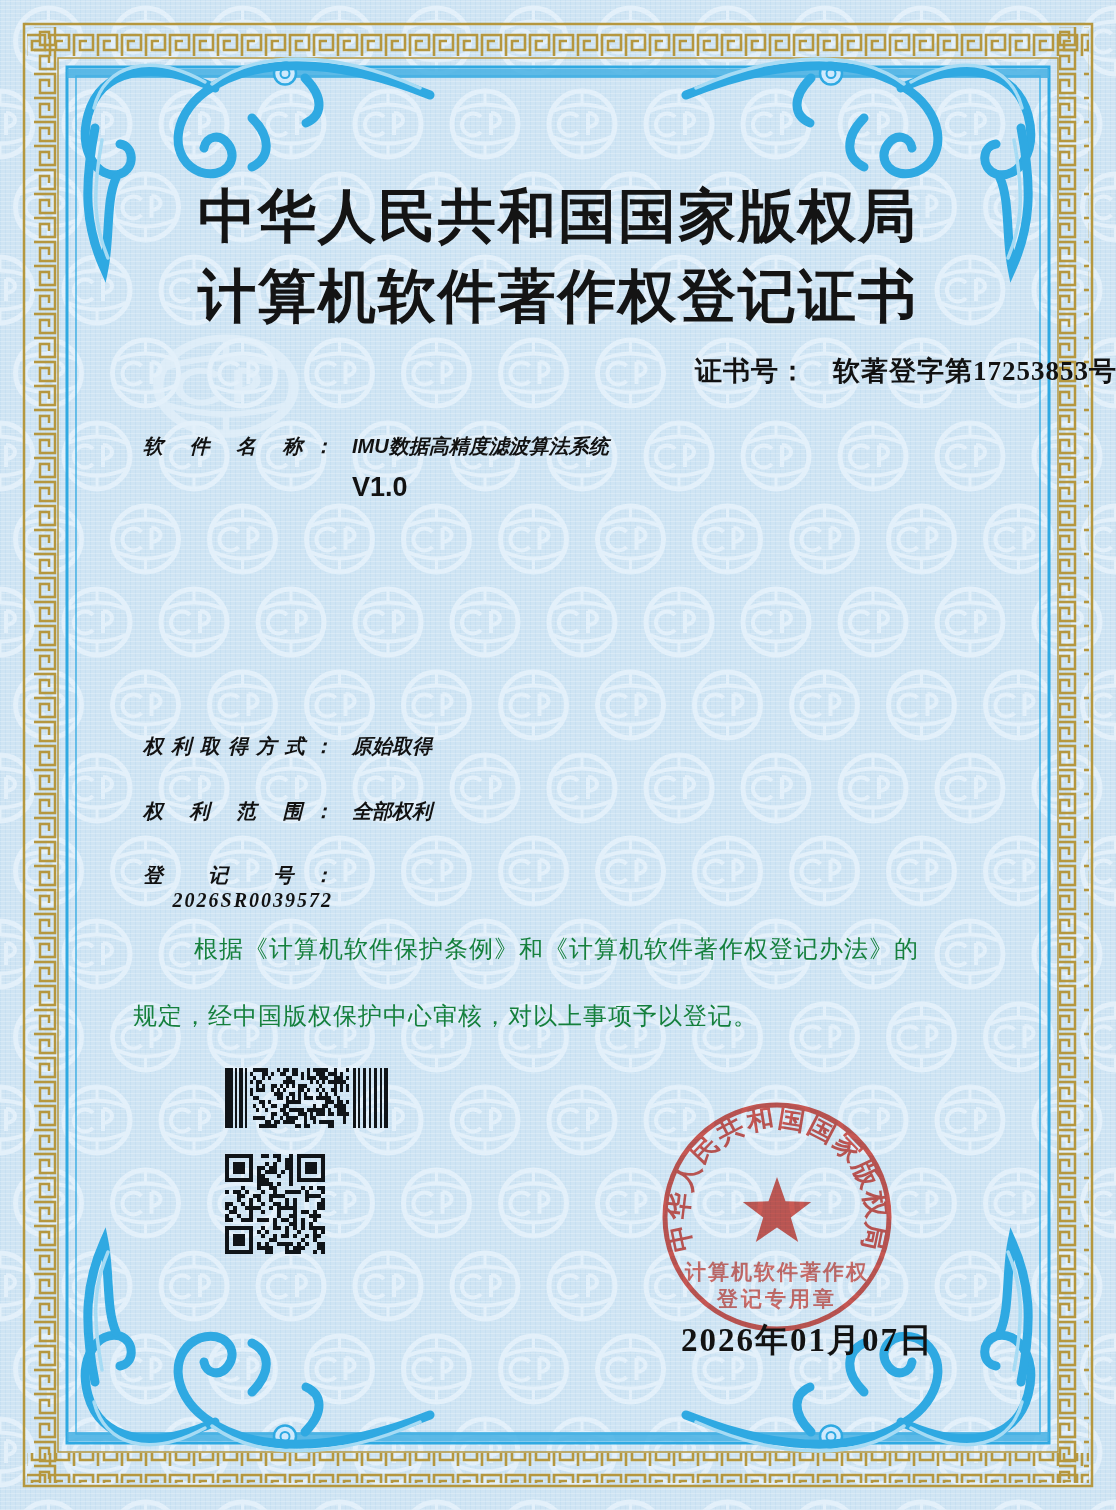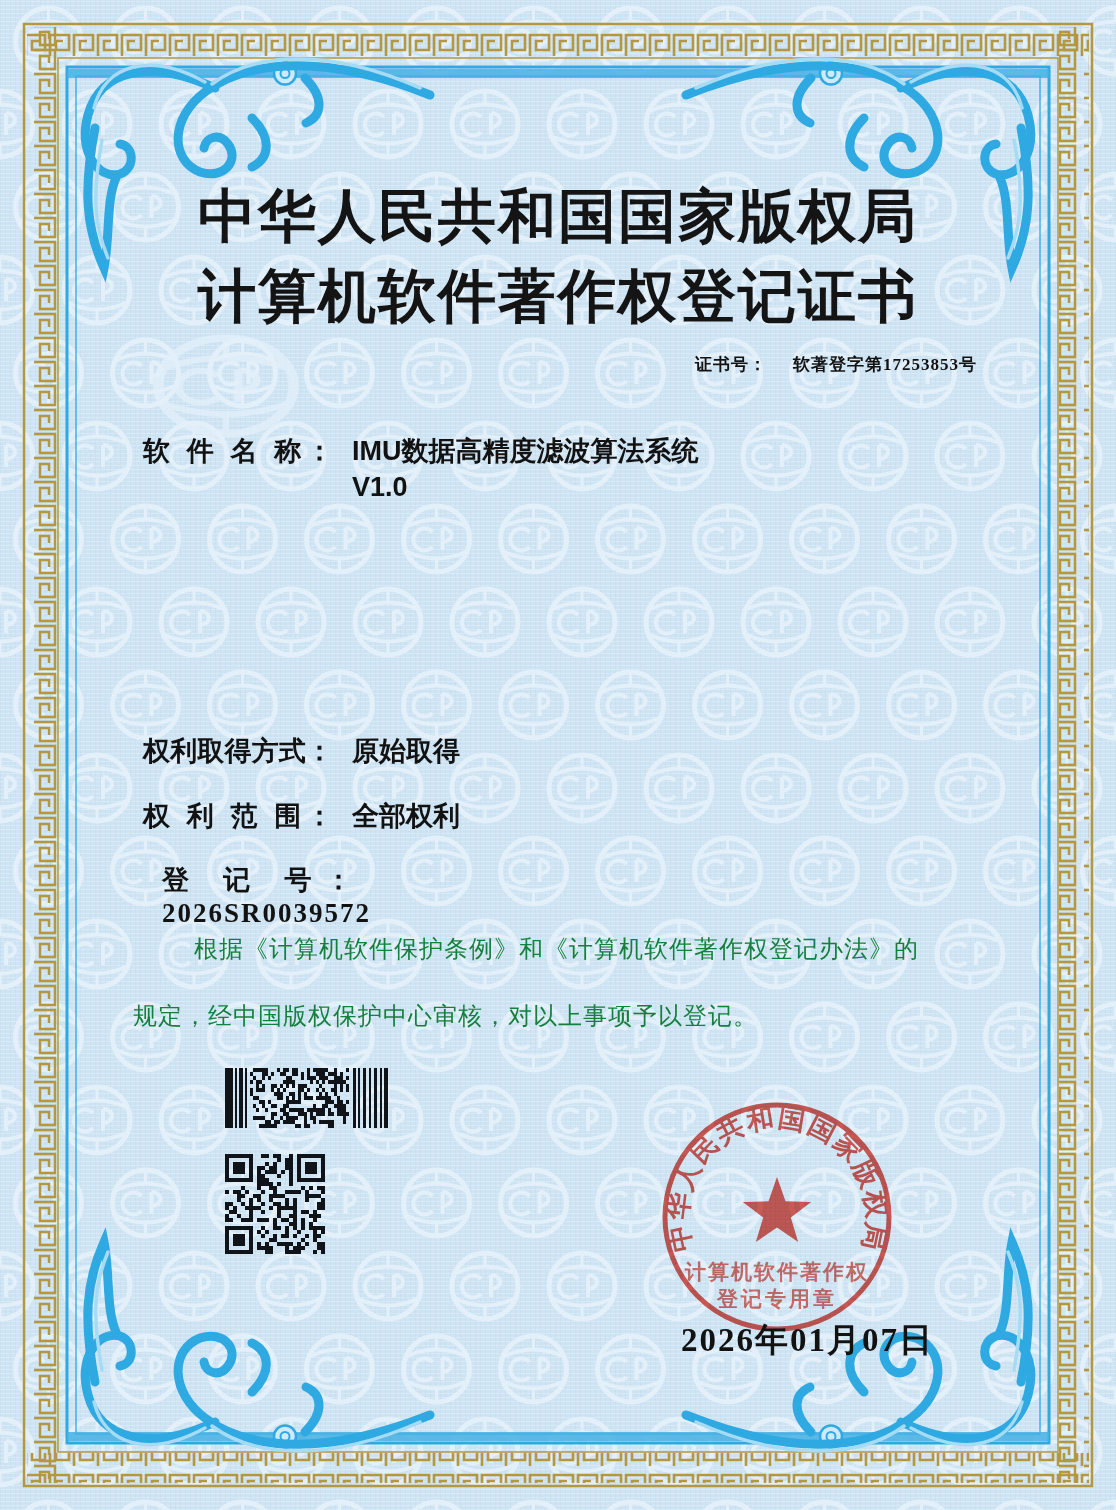--- a/index.html
+++ b/index.html
@@ -9,24 +9,24 @@
     background-image:
       repeating-linear-gradient(0deg, rgba(255,255,255,.22) 0 1px, rgba(255,255,255,0) 1px 4px),
       repeating-linear-gradient(90deg, rgba(170,210,238,.25) 0 1px, rgba(170,210,238,0) 1px 5px);
     font-family:"Liberation Sans", sans-serif;
     color:#121212;
   }
   .abs{position:absolute;}
   svg{display:block;}
   .title{left:0;width:1116px;text-align:center;font-family:"Liberation Serif", serif;
          font-weight:700;font-size:58px;letter-spacing:2px;color:#141414;white-space:nowrap;}
-  .certline{font-family:"Liberation Serif", serif;font-weight:600;font-size:17px;
+  .certline{font-family:"Liberation Serif", serif;font-weight:600;font-size:27px;
             letter-spacing:1px;white-space:nowrap;}
   .certline .gap{display:inline-block;width:26px;}
-  .frow{left:143px;display:flex;align-items:center;font-weight:700;font-size:27px;white-space:nowrap;}
+  .frow{left:143px;display:flex;align-items:flex-end;font-weight:700;font-size:20px;white-space:nowrap;font-style:italic;}
   .flabel{display:inline-block;width:190px;text-align:justify;text-align-last:justify;}
   .fvalue{margin-left:19px;}
   .mono{font-family:"Liberation Serif", serif;letter-spacing:2px;}
   .stline{font-size:24px;font-weight:400;letter-spacing:1px;white-space:nowrap;color:#15803d;}
   .dateline{font-family:"Liberation Serif", serif;font-weight:600;font-size:33px;letter-spacing:2px;}
   .seal-svg{opacity:.9;mix-blend-mode:multiply;}
 </style>
 </head>
 <body>
 

